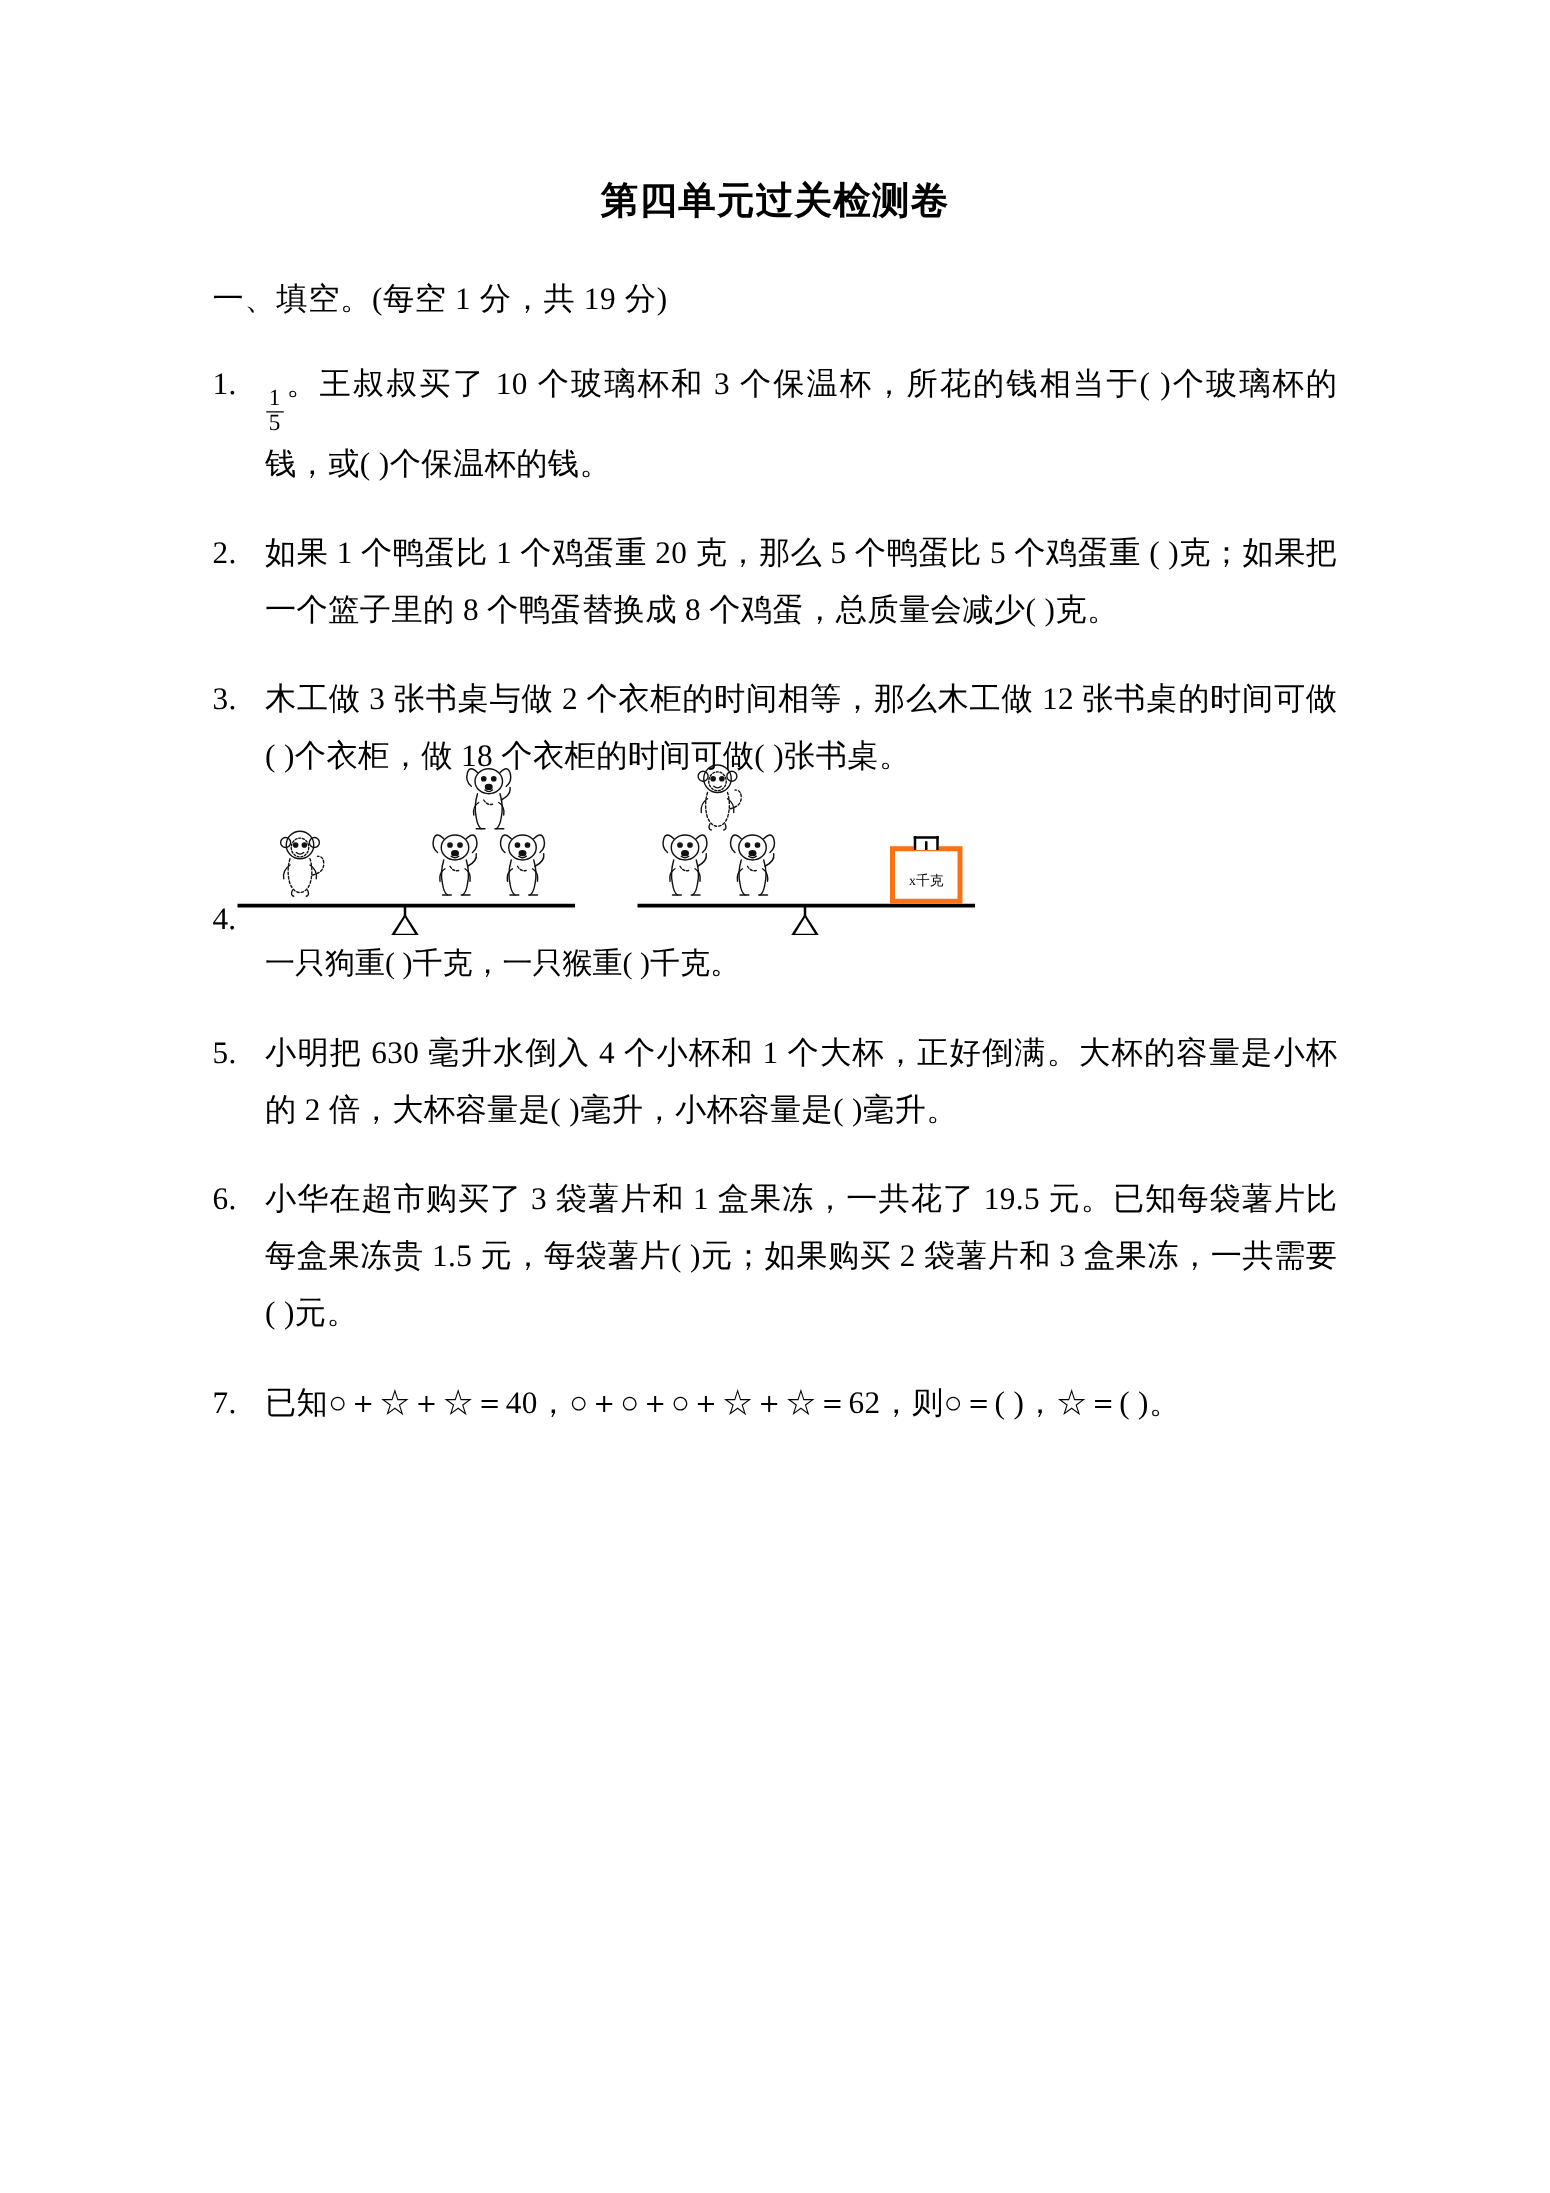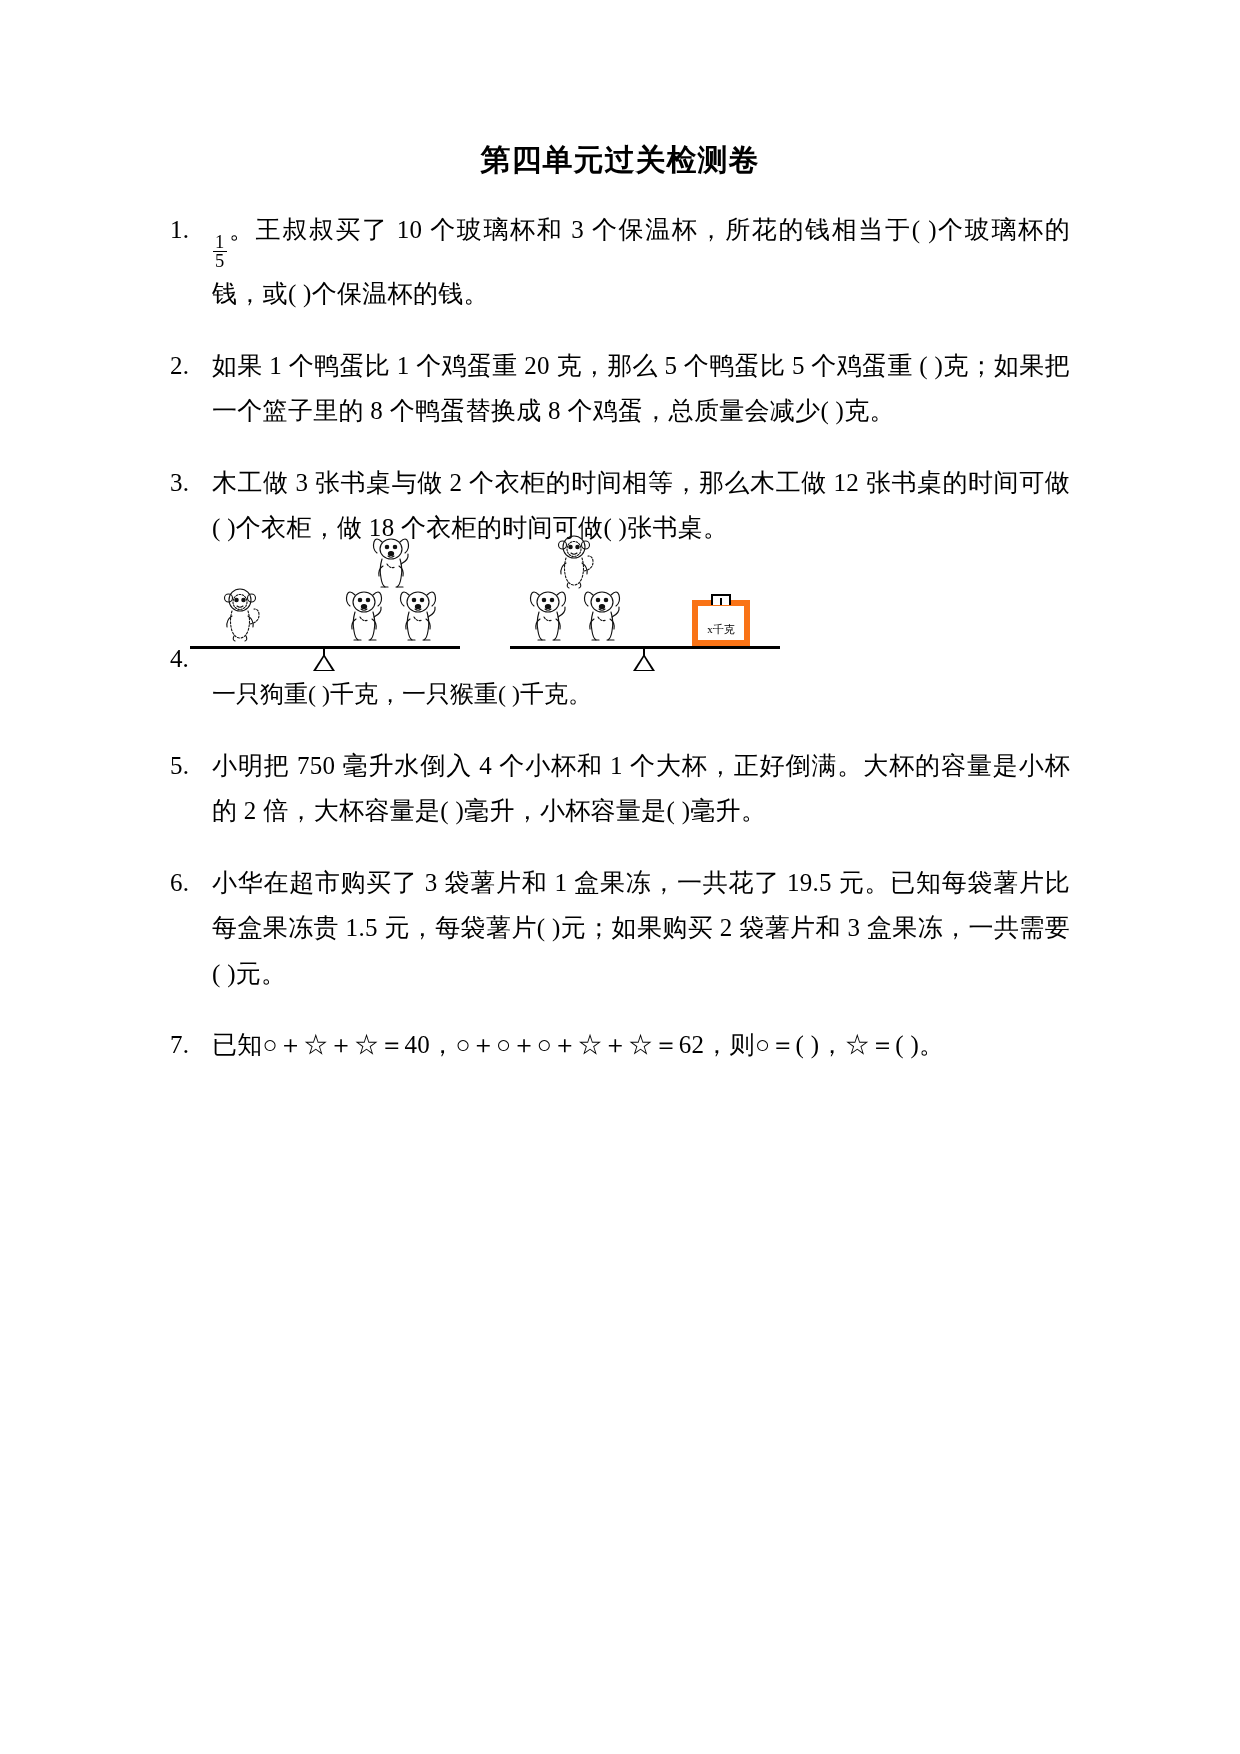--- a/index.html
+++ b/index.html
@@ -100,23 +100,24 @@
     width:0;height:0;
     border-left:8px solid transparent;
     border-right:8px solid transparent;
     border-bottom:13px solid #fff;
   }
   .animal { position:absolute; bottom:25px; }
   .weightbox {
     position:absolute;
     bottom:25px;
     width:58px; height:46px;
-    border:6px solid #f97316;
+    border:4px solid #f97316;
     box-sizing:border-box;
     text-align:center;
+    margin-left:20px;
   }
   .weightbox .knob {
     position:absolute;
     left:50%; transform:translateX(-50%);
     top:-12px;
     width:20px; height:11px;
     border:2px solid #000;
     border-bottom:none;
     box-sizing:border-box;
     background:#fff;
@@ -142,20 +143,21 @@
 </style>
 </head>
 <body>
 
 <div class="page">
 
   <h1 class="title">第四单元过关检测卷</h1>
 
   <div class="content">
 
+    <div class="section-head">一、填空。(每空 1 分，共 19 分)</div>
 
     <div class="q">
       <div class="q-num">1.</div>
       <div class="q-body">
         <p>
           <span class="frac">
               <span class="num">1</span>
               <span class="den">5</span>
             </span><span>。王叔叔买了 10 个玻璃杯和 3 个保温杯，所花的钱相当于(        )个玻璃杯的钱，或(        )个保温杯的钱。</span>
         </p>
@@ -348,21 +350,21 @@
         </div>
       </div>
 
       <div class="q4-num">4.</div>
       <div class="q4-text">一只狗重(        )千克，一只猴重(        )千克。</div>
     </div>
 
     <div class="q">
       <div class="q-num">5.</div>
       <div class="q-body">
-        <p>小明把 750 毫升水倒入 4 个小杯和 1 个大杯，正好倒满。大杯的容量是小杯的 2 倍，大杯容量是(        )毫升，小杯容量是(        )毫升。</p>
+        <p>小明把 630 毫升水倒入 4 个小杯和 1 个大杯，正好倒满。大杯的容量是小杯的 2 倍，大杯容量是(        )毫升，小杯容量是(        )毫升。</p>
       </div>
     </div>
 
     <div class="q">
       <div class="q-num">6.</div>
       <div class="q-body">
         <p>小华在超市购买了 3 袋薯片和 1 盒果冻，一共花了 19.5 元。已知每袋薯片比每盒果冻贵 1.5 元，每袋薯片(        )元；如果购买 2 袋薯片和 3 盒果冻，一共需要(        )元。</p>
       </div>
     </div>
 

